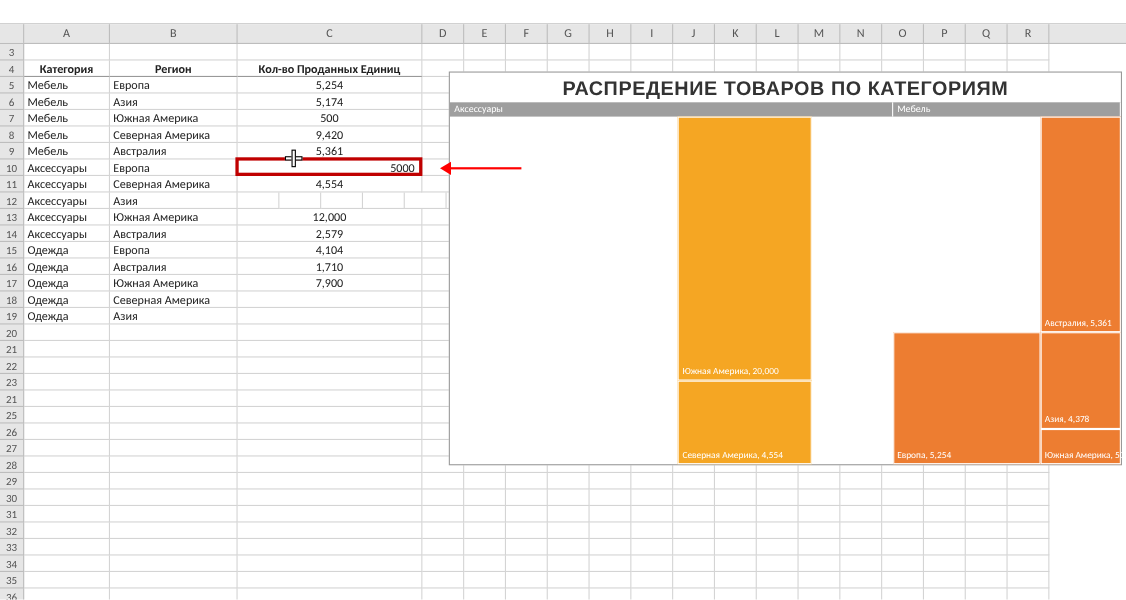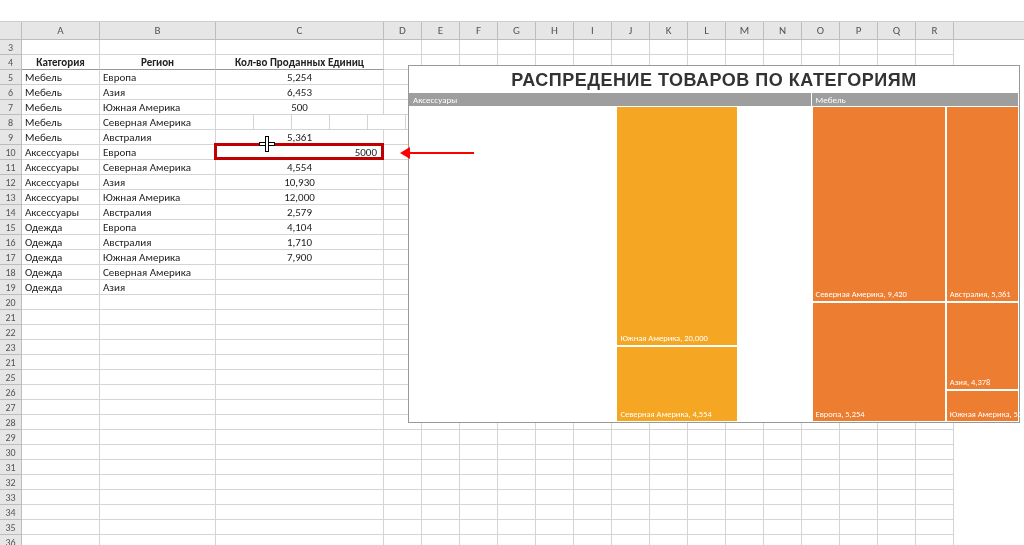--- a/index.html
+++ b/index.html
@@ -296,21 +296,21 @@
         <div class="cell" style="width: 38px;"></div>
         <div class="cell" style="width: 38px;"></div>
         <div class="cell" style="width: 38px;"></div>
         <div class="cell" style="width: 38px;"></div>
         <div class="cell" style="width: 38px;"></div>
         <div class="cell" style="width: 38px;"></div>
       </div>
       <div class="row">
         <div class="cell" style="width: 78px;">Мебель</div>
         <div class="cell" style="width: 116px;">Азия</div>
-        <div class="cell num" style="width: 168px;">6,453</div>
+        <div class="cell num" style="width: 168px;">5,174</div>
         <div class="cell" style="width: 38px;"></div>
         <div class="cell" style="width: 38px;"></div>
         <div class="cell" style="width: 38px;"></div>
         <div class="cell" style="width: 38px;"></div>
         <div class="cell" style="width: 38px;"></div>
         <div class="cell" style="width: 38px;"></div>
         <div class="cell" style="width: 38px;"></div>
         <div class="cell" style="width: 38px;"></div>
         <div class="cell" style="width: 38px;"></div>
         <div class="cell" style="width: 38px;"></div>
@@ -336,20 +336,21 @@
         <div class="cell" style="width: 38px;"></div>
         <div class="cell" style="width: 38px;"></div>
         <div class="cell" style="width: 38px;"></div>
         <div class="cell" style="width: 38px;"></div>
         <div class="cell" style="width: 38px;"></div>
         <div class="cell" style="width: 38px;"></div>
       </div>
       <div class="row">
         <div class="cell" style="width: 78px;">Мебель</div>
         <div class="cell" style="width: 116px;">Северная Америка</div>
+        <div class="cell num" style="width: 168px;">9,420</div>
         <div class="cell" style="width: 38px;"></div>
         <div class="cell" style="width: 38px;"></div>
         <div class="cell" style="width: 38px;"></div>
         <div class="cell" style="width: 38px;"></div>
         <div class="cell" style="width: 38px;"></div>
         <div class="cell" style="width: 38px;"></div>
         <div class="cell" style="width: 38px;"></div>
         <div class="cell" style="width: 38px;"></div>
         <div class="cell" style="width: 38px;"></div>
         <div class="cell" style="width: 38px;"></div>
@@ -415,21 +416,20 @@
         <div class="cell" style="width: 38px;"></div>
         <div class="cell" style="width: 38px;"></div>
         <div class="cell" style="width: 38px;"></div>
         <div class="cell" style="width: 38px;"></div>
         <div class="cell" style="width: 38px;"></div>
         <div class="cell" style="width: 38px;"></div>
       </div>
       <div class="row">
         <div class="cell" style="width: 78px;">Аксессуары</div>
         <div class="cell" style="width: 116px;">Азия</div>
-        <div class="cell num" style="width: 168px;">10,930</div>
         <div class="cell" style="width: 38px;"></div>
         <div class="cell" style="width: 38px;"></div>
         <div class="cell" style="width: 38px;"></div>
         <div class="cell" style="width: 38px;"></div>
         <div class="cell" style="width: 38px;"></div>
         <div class="cell" style="width: 38px;"></div>
         <div class="cell" style="width: 38px;"></div>
         <div class="cell" style="width: 38px;"></div>
         <div class="cell" style="width: 38px;"></div>
         <div class="cell" style="width: 38px;"></div>
@@ -928,23 +928,20 @@
       <div style="width: 66%;">Аксессуары</div>
       <div style="width: 34%;">Мебель</div>
     </div>
   <div class="treemap">
       <div class="tile c-acc" style="left: 34%; top: 0%; width: 20%; height: 76%;">
         <div class="tlabel">Южная Америка, 20,000</div>
       </div>
       <div class="tile c-acc" style="left: 34%; top: 76%; width: 20%; height: 24%;">
         <div class="tlabel">Северная Америка, 4,554</div>
       </div>
-      <div class="tile c-meb" style="left: 66%; top: 0%; width: 22%; height: 62%;">
-        <div class="tlabel">Северная Америка, 9,420</div>
-      </div>
       <div class="tile c-meb" style="left: 88%; top: 0%; width: 12%; height: 62%;">
         <div class="tlabel">Австралия, 5,361</div>
       </div>
       <div class="tile c-meb" style="left: 66%; top: 62%; width: 22%; height: 38%;">
         <div class="tlabel">Европа, 5,254</div>
       </div>
       <div class="tile c-meb" style="left: 88%; top: 62%; width: 12%; height: 28%;">
         <div class="tlabel">Азия, 4,378</div>
       </div>
       <div class="tile c-meb" style="left: 88%; top: 90%; width: 12%; height: 10%;">

